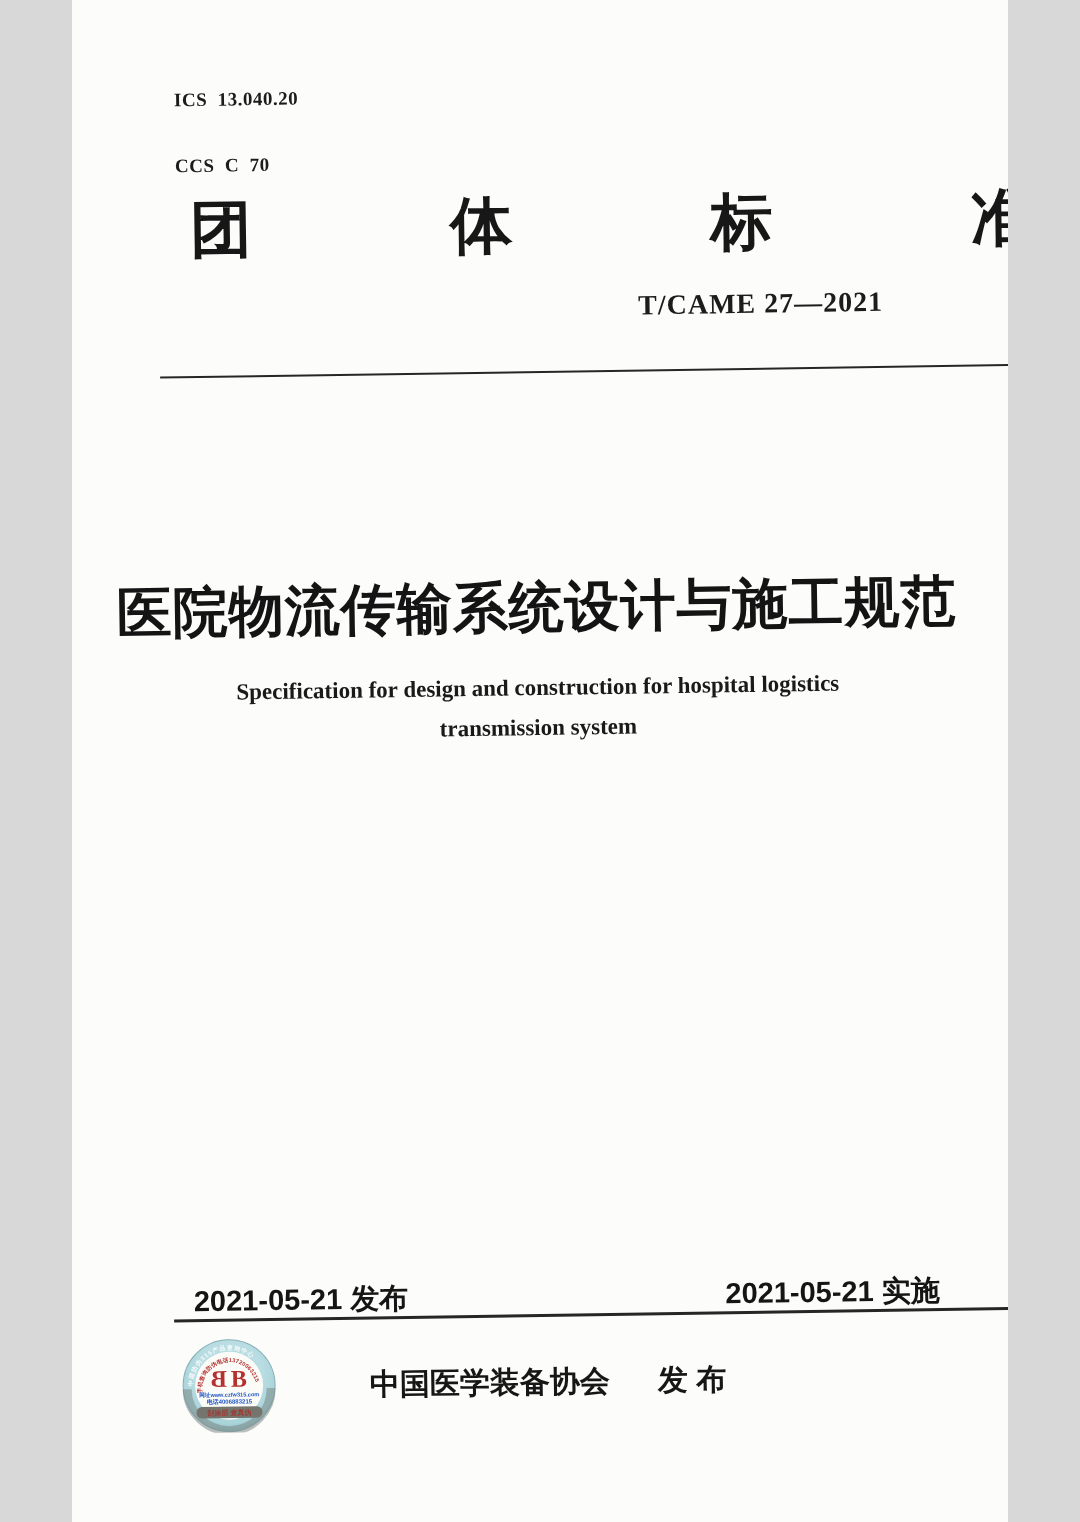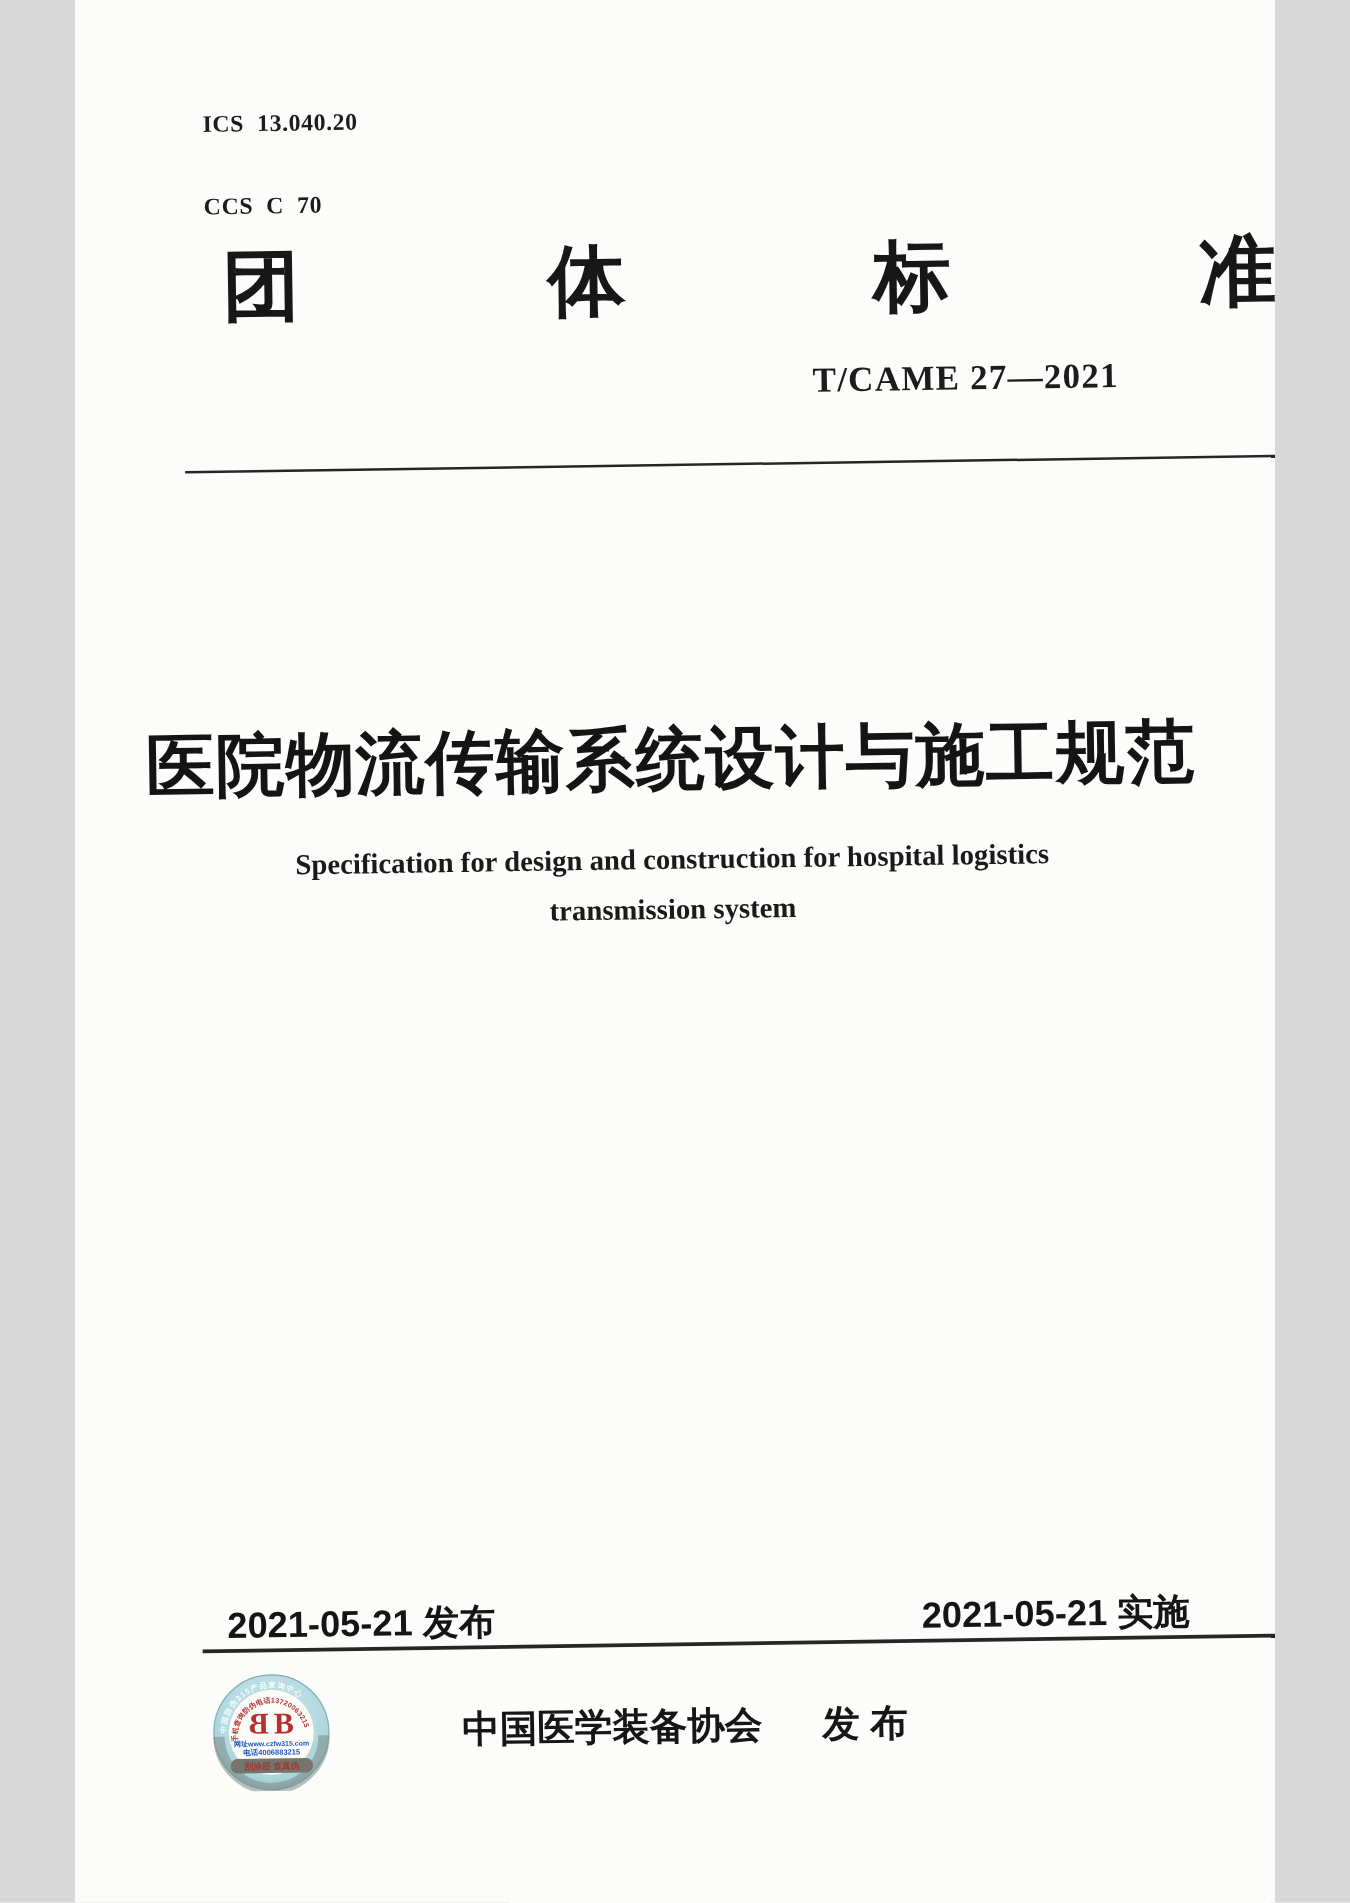--- a/index.html
+++ b/index.html
@@ -7,21 +7,20 @@
     background:#d8d8d8;
     font-family:"Liberation Serif", serif;
   }
   .page{
     position:relative;
     width:936px;height:1522px;
     margin:0 auto;
     background:#fcfcfa;
     overflow:hidden;
     color:#1c1c1c;
-    padding-left:24px;
   }
   
   .skew{
     position:absolute;inset:0;
     transform:rotate(-0.85deg);
     transform-origin:50% 55%;
   }
   .ics-block{
     position:absolute;left:113px;top:40px;
     font-family:"Liberation Serif", serif;

